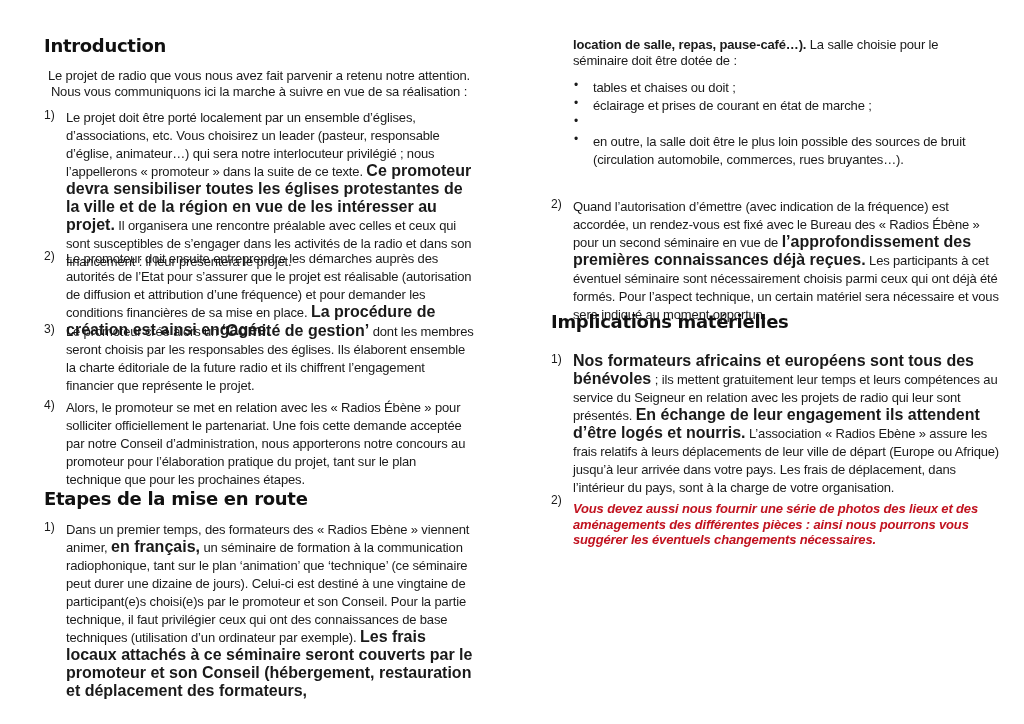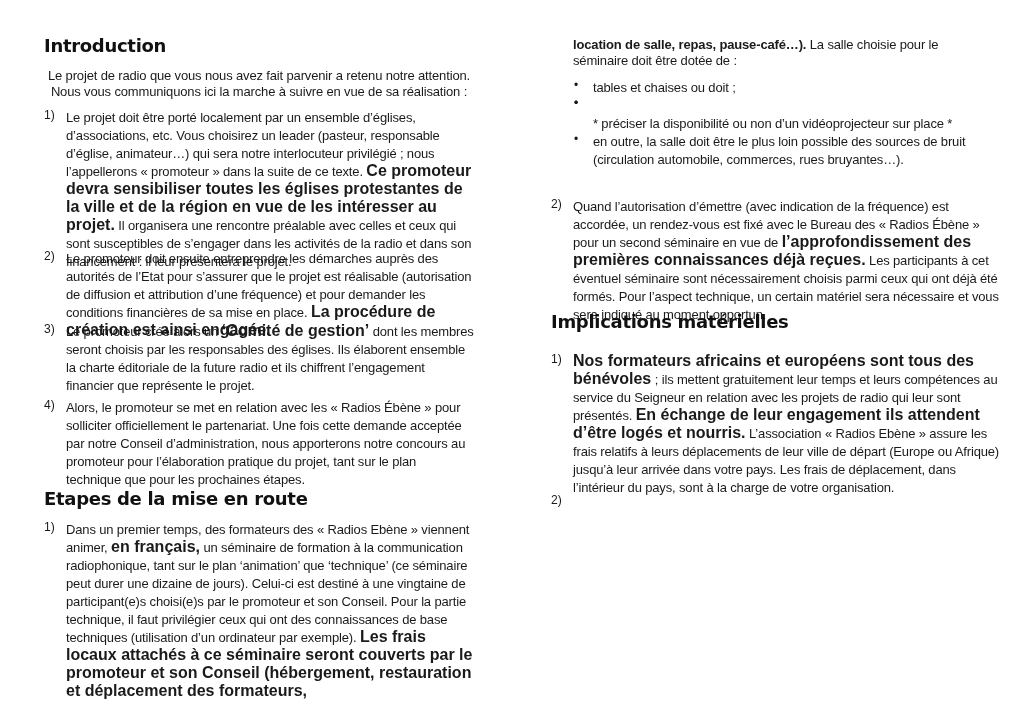--- a/index.html
+++ b/index.html
@@ -60,25 +60,25 @@
     <b>location de salle, repas, pause-café…).</b><span>  La salle choisie pour le séminaire doit être dotée de :</span>
   </p>
 
   <div style="position:absolute; top:78px; left:20px; width:410px;">
     <div class="bul">
       <span class="dot">•</span>
       <span class="bul-text">tables et chaises ou doit ;</span>
     </div>
     <div class="bul">
       <span class="dot">•</span>
+      <span class="bul-text">éclairage et prises de courant en état de marche ;</span>
     </div>
     <div class="bul">
       <span class="dot">•</span>
       <br>
-      <span class="bul-text">* préciser la disponibilité ou non d’un vidéoprojecteur sur place *</span>
     </div>
     <div class="bul">
       <span class="dot">•</span>
       <span class="bul-text">en outre, la salle doit être le plus loin possible des sources de bruit (circulation automobile, commerces, rues bruyantes…).</span>
     </div>
   </div>
 
   <div class="item" style="position:absolute; top:197px; left:0; width:428px;">
     <span class="num">2)</span>
     <span class="item-text">Quand l’autorisation d’émettre (avec indication de la fréquence) est accordée, un rendez-vous est fixé avec le Bureau des « Radios Ébène » pour un second séminaire en vue de </span><b>l’approfondissement des premières connaissances déjà reçues.</b><span class="item-text"> Les participants à cet éventuel séminaire sont nécessairement choisis parmi ceux qui ont déjà été formés. Pour l’aspect technique, un certain matériel sera nécessaire et vous sera indiqué au moment opportun.</span>
@@ -86,14 +86,15 @@
 
   <h2 class="h" style="position:absolute; top:311px; left:0;">Implications matérielles</h2>
 
   <div class="item" style="position:absolute; top:352px; left:0; width:428px;">
     <span class="num">1)</span>
     <b>Nos formateurs africains et européens sont tous des bénévoles</b><span class="item-text"> ; ils mettent gratuitement leur temps et leurs compétences au service du Seigneur en relation avec les projets de radio qui leur sont présentés. </span><b>En échange de leur engagement ils attendent d’être logés et nourris.</b><span class="item-text"> L’association « Radios Ebène » assure les frais relatifs à leurs déplacements de leur ville de départ (Europe ou Afrique) jusqu’à leur arrivée dans votre pays. Les frais de déplacement, dans l’intérieur du pays, sont à la charge de votre organisation.</span>
   </div>
 
   <div class="item" style="position:absolute; top:493px; left:0; width:428px;">
     <span class="num">2)</span>
+    <div class="item-text red" style="margin-top:8px;">Vous devez aussi nous fournir une série de photos des lieux et des aménagements des différentes pièces : ainsi nous pourrons vous suggérer les éventuels changements nécessaires.</div>
   </div>
 </div>
 
 </body></html>

